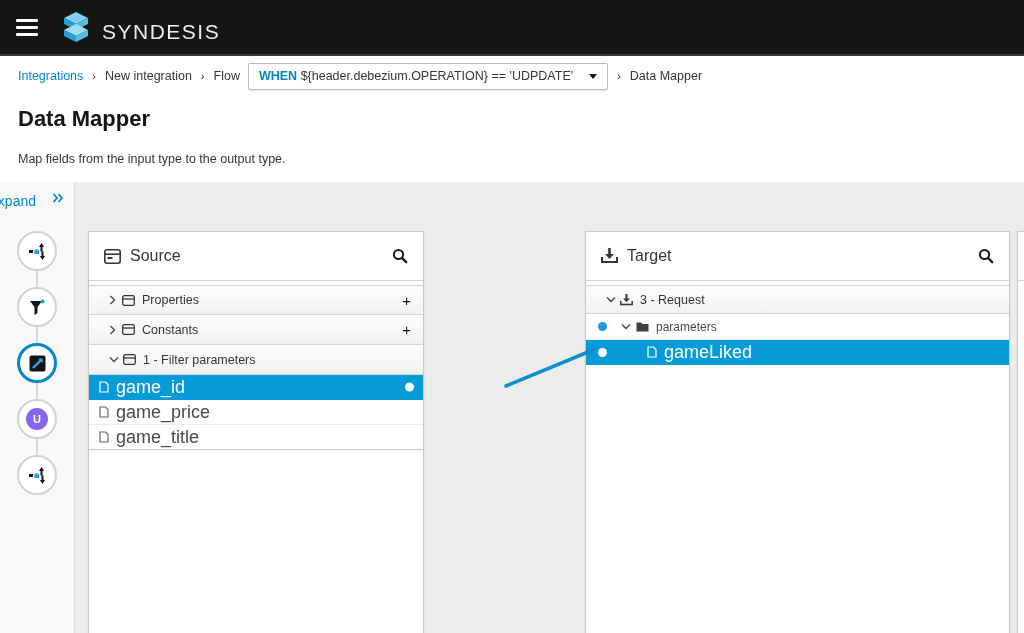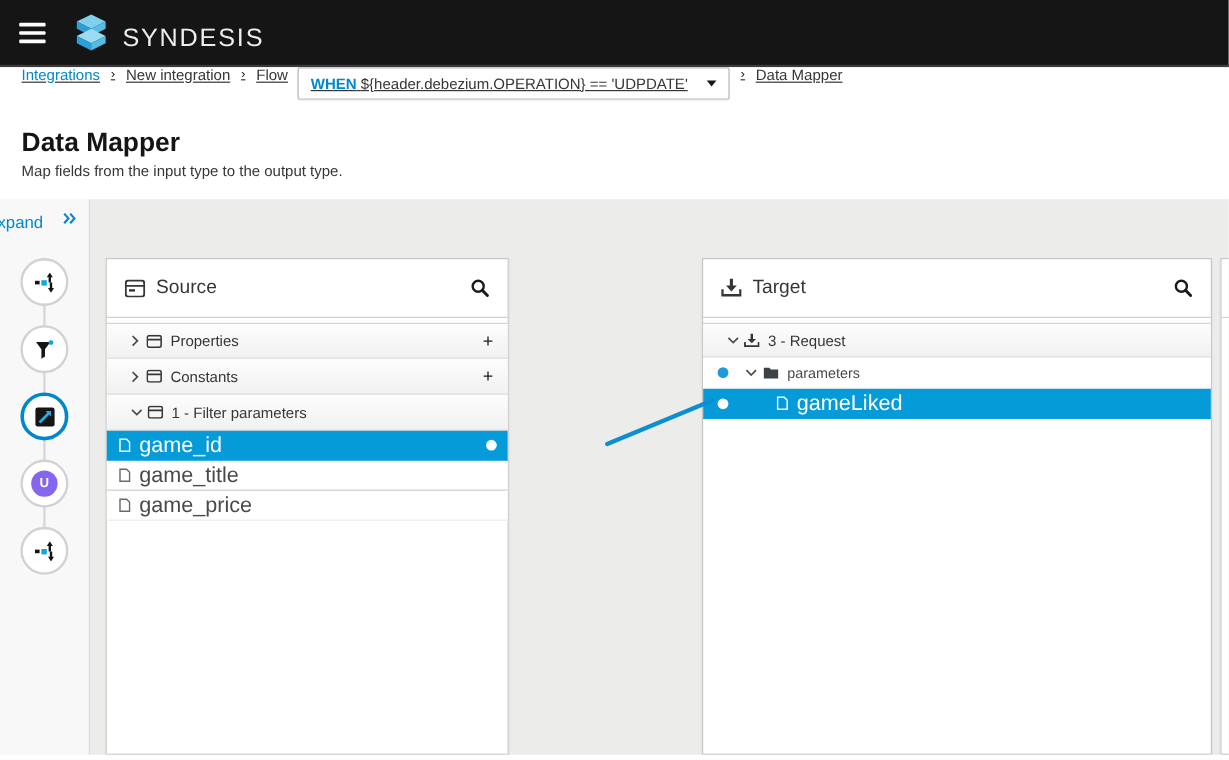--- a/index.html
+++ b/index.html
@@ -6,33 +6,33 @@
   html,body { width:1024px; height:633px; overflow:hidden; font-family:"Liberation Sans","DejaVu Sans",sans-serif; background:#fff; }
 
   
   .masthead { height:56px; background:#151515; display:flex; align-items:center; padding:0 16px; border-bottom:2px solid #3a3a3a; }
   .hamburger { width:22px; display:flex; flex-direction:column; gap:4px; cursor:pointer; margin-right:22px; }
   .hamburger span { height:3px; background:#ffffff; border-radius:1px; }
   .brand { display:flex; align-items:flex-end; gap:10px; }
   .brand-name { color:#ededed; font-size:21px; letter-spacing:1.5px; font-weight:400; }
 
   
-  .breadcrumb-bar { height:40px; background:#fff; display:flex; align-items:flex-start; padding:0 18px; font-size:12.5px; color:#363636;text-decoration:underline; }
+  .breadcrumb-bar { height:40px; background:#fff; display:flex; align-items:center; padding:0 18px; font-size:12.5px; color:#363636; }
   .crumb-link { color:#0088ce; text-decoration:none; cursor:pointer; }
   .crumb-sep { margin:0 9px; font-size:11px; color:#151515; }
   .crumb { color:#363636; }
   .flow-select { display:inline-flex; align-items:center; gap:10px; border:1px solid #bbb; border-radius:2px; background:#fff; height:27px; padding:0 10px; margin-left:8px; box-shadow:0 1px 1px rgba(0,0,0,.07); cursor:pointer; font-size:12.5px; }
   .flow-when { color:#0088ce; font-weight:700; }
   .flow-expr { color:#363636; }
   .caret-down { width:0; height:0; border-left:4px solid transparent; border-right:4px solid transparent; border-top:5px solid #151515; margin-left:6px; }
 
   
   .page-head { background:#fff; padding:10px 18px 16px; }
   .page-title { font-size:22px; font-weight:700; color:#151515; }
-  .page-subtitle { font-size:12.5px; color:#363636; margin-top:4px; }
+  .page-subtitle { font-size:12.5px; color:#363636; margin-top:20px; }
 
   
   .main { display:flex; height:463px; }
 
   
   .rail { width:75px; background:#f8f8f8; border-right:1px solid #dcdcdc; position:relative; flex:none; }
   .expand-link { position:absolute; top:11px; right:10px; color:#0088ce; font-size:14px; display:flex; align-items:flex-start; gap:16px; cursor:pointer; }
   .rail-line { position:absolute; left:36px; top:69px; width:2px; height:224px; background:#d8d8d8; }
   .step-circle { position:absolute; left:17px; width:40px; height:40px; border-radius:50%; background:#fff; border:2px solid #d2d2d2; display:flex; align-items:center; justify-content:center; cursor:pointer; }
   .step-circle.selected { border:3px solid #0088ce; }
@@ -246,36 +246,36 @@
         <div class="row row-field selected">
           <span>
               <svg width="10" height="12" viewBox="0 0 10 12">
                 <path d="M1 1 L6.5 1 L9 3.5 L9 11 L1 11 Z" fill="none" stroke="#ffffff" stroke-width="1.2"></path>
               </svg>
             </span>
           <span class="lbl">game_id</span>
           <span class="dot dot-white dot-right"></span>
         </div>
 
+        <div class="row row-field">
+          <span>
+              <svg width="10" height="12" viewBox="0 0 10 12">
+                <path d="M1 1 L6.5 1 L9 3.5 L9 11 L1 11 Z" fill="none" stroke="#6a6a6a" stroke-width="1.2"></path>
+              </svg>
+            </span>
+          <span class="lbl">game_price</span>
+        </div>
+
         <div class="row row-field tree-end">
           <span>
               <svg width="10" height="12" viewBox="0 0 10 12">
                 <path d="M1 1 L6.5 1 L9 3.5 L9 11 L1 11 Z" fill="none" stroke="#6a6a6a" stroke-width="1.2"></path>
               </svg>
             </span>
           <span class="lbl">game_title</span>
-        </div>
-
-        <div class="row row-field">
-          <span>
-              <svg width="10" height="12" viewBox="0 0 10 12">
-                <path d="M1 1 L6.5 1 L9 3.5 L9 11 L1 11 Z" fill="none" stroke="#6a6a6a" stroke-width="1.2"></path>
-              </svg>
-            </span>
-          <span class="lbl">game_price</span>
         </div>
       </div>
     </div>
 
     <div class="panel panel-tgt">
       <div class="panel-header">
         <span>
           <svg width="17" height="16" viewBox="0 0 17 16">
               <path d="M8.5 0 L8.5 7" stroke="#363636" stroke-width="2.6"></path>
               <polygon points="8.5,11 4,6 13,6" fill="#363636"></polygon>

